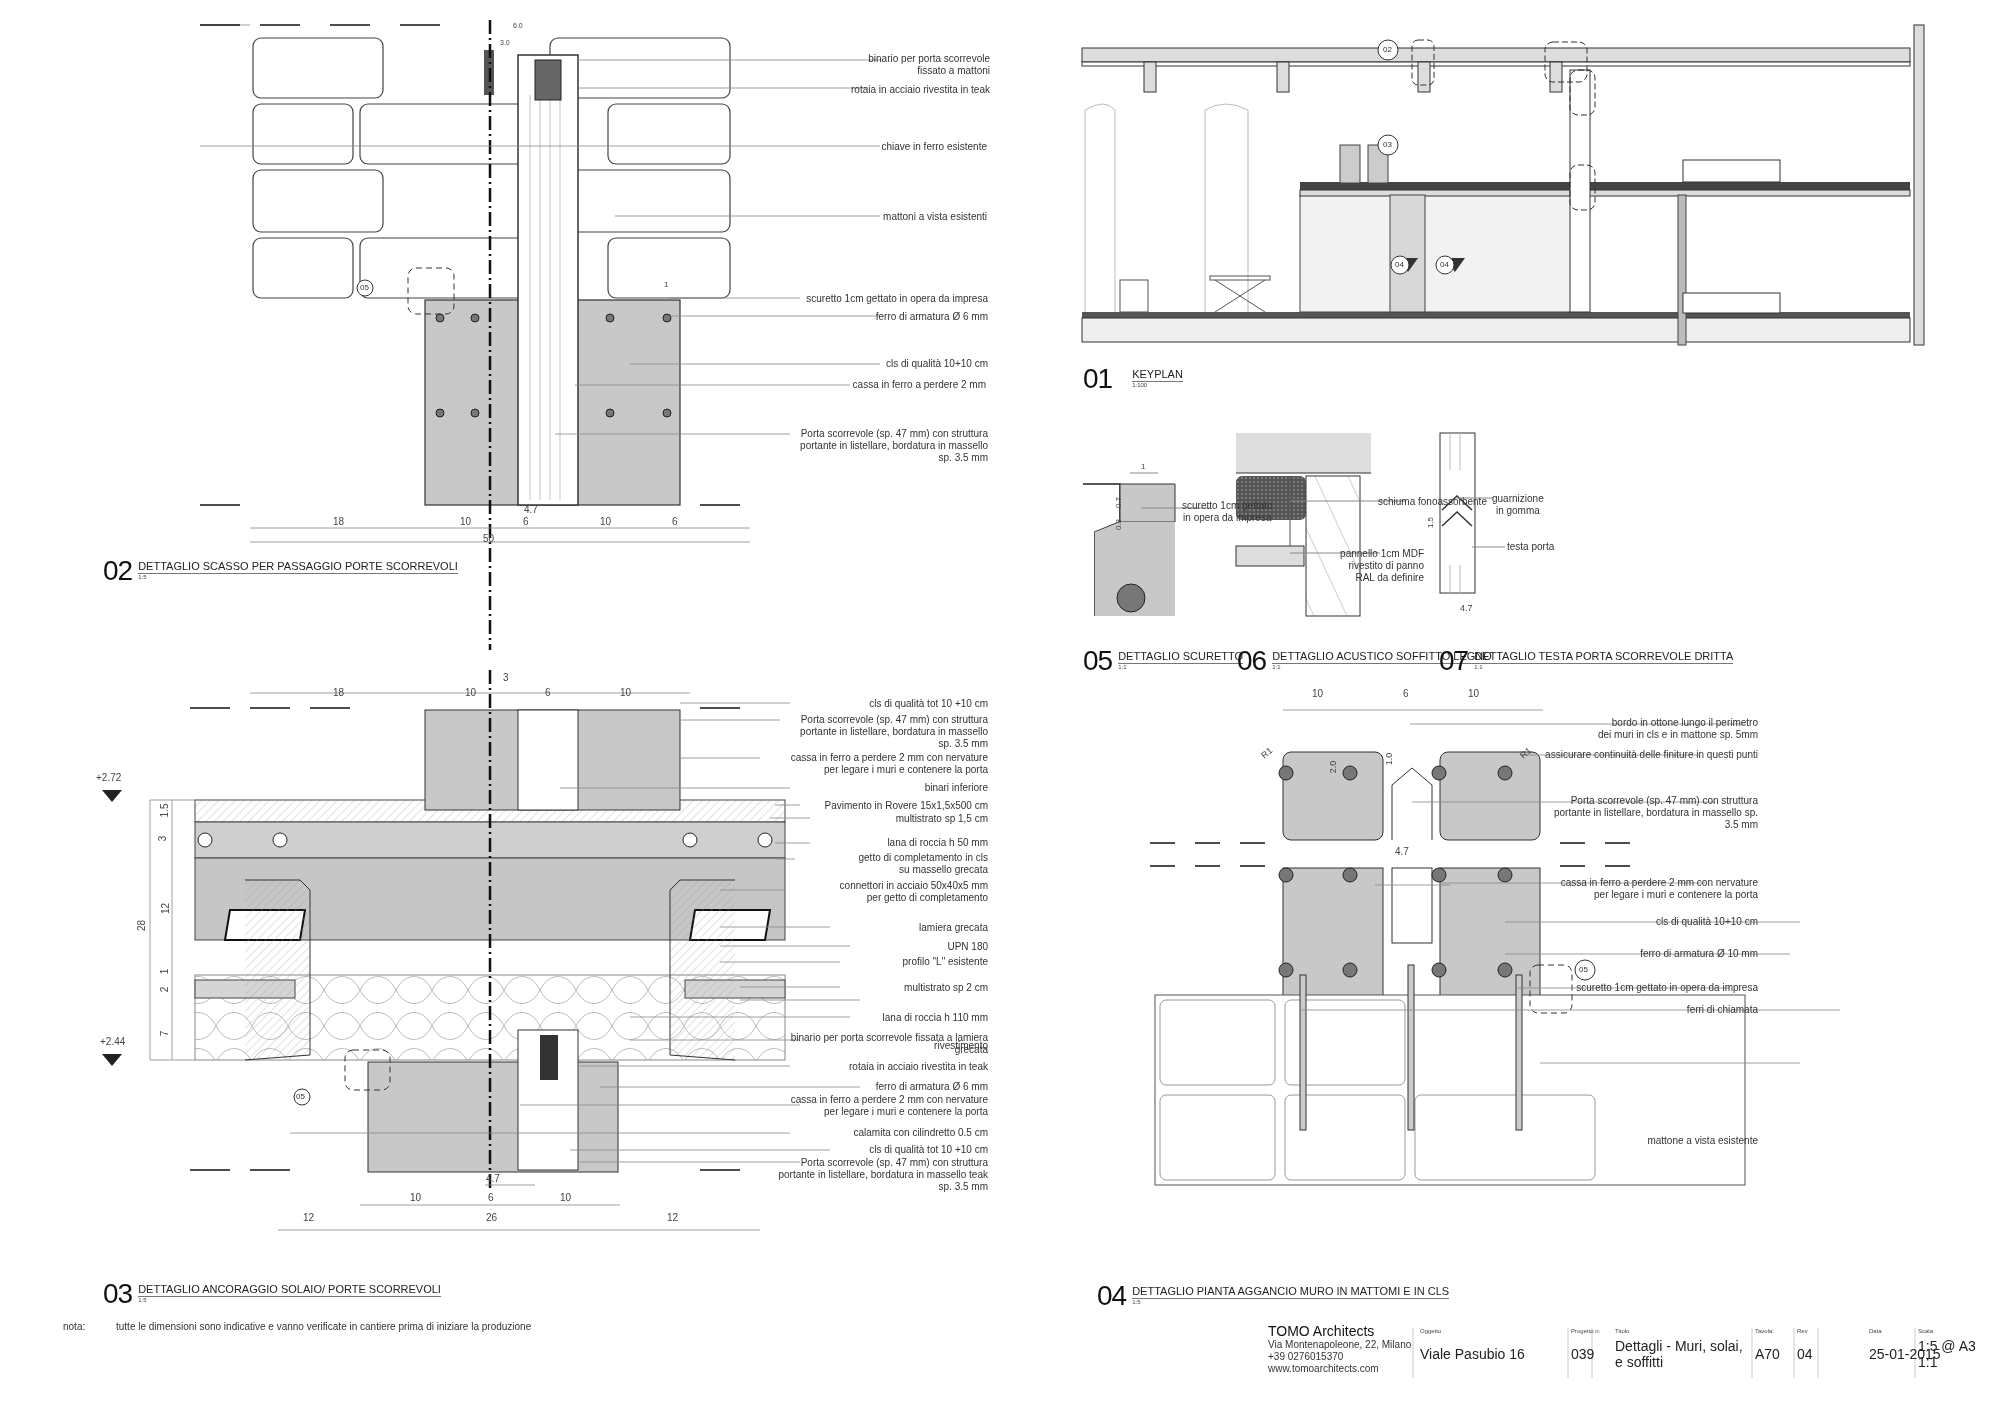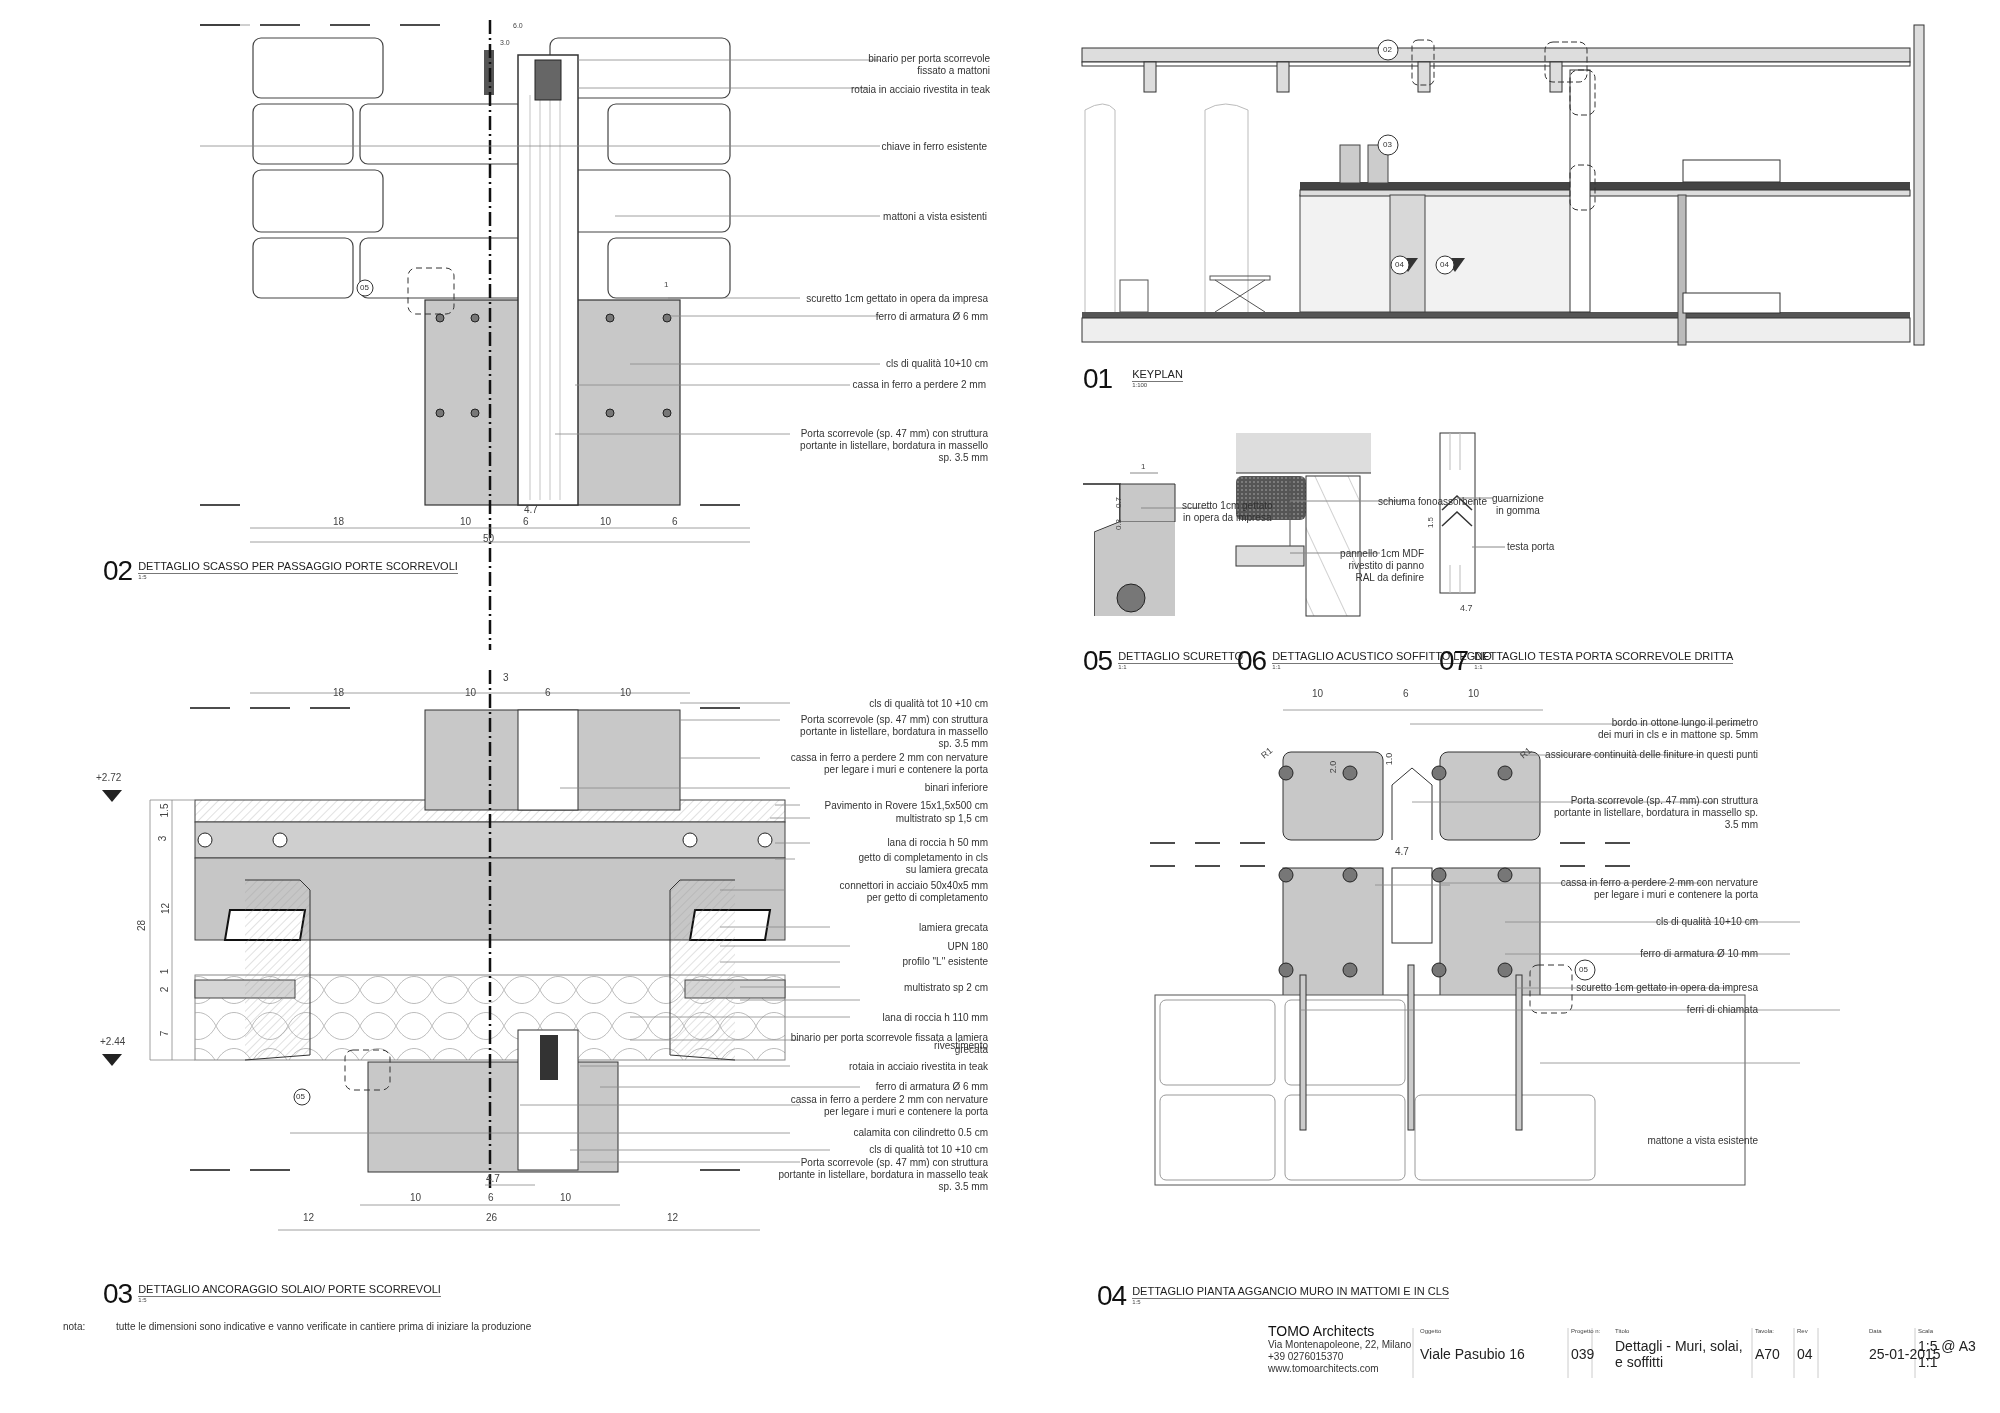--- a/index.html
+++ b/index.html
@@ -358,21 +358,21 @@
   <div class="lbl" style="right:1012px;top:714px;white-space:pre;">Porta scorrevole (sp. 47 mm) con struttura
 portante in listellare, bordatura in massello
 sp. 3.5 mm</div>
   <div class="lbl" style="right:1012px;top:752px;white-space:pre;">cassa in ferro a perdere 2 mm con nervature
 per legare i muri e contenere la porta</div>
   <div class="lbl" style="right:1012px;top:782px;">binari inferiore</div>
   <div class="lbl" style="right:1012px;top:800px;">Pavimento in Rovere  15x1,5x500 cm</div>
   <div class="lbl" style="right:1012px;top:813px;">multistrato sp 1,5 cm</div>
   <div class="lbl" style="right:1012px;top:837px;">lana di roccia h 50 mm</div>
   <div class="lbl" style="right:1012px;top:852px;white-space:pre;">getto di completamento in cls
-su lamiera grecata</div>
+su massello grecata</div>
   <div class="lbl" style="right:1012px;top:880px;white-space:pre;">connettori in acciaio 50x40x5 mm
 per getto di completamento</div>
   <div class="lbl" style="right:1012px;top:922px;">lamiera grecata</div>
   <div class="lbl" style="right:1012px;top:941px;">UPN 180</div>
   <div class="lbl" style="right:1012px;top:956px;">profilo "L" esistente</div>
   <div class="lbl" style="right:1012px;top:982px;">multistrato sp 2 cm</div>
   <div class="lbl" style="right:1012px;top:1040px;">rivestimento</div>
   <div class="lbl" style="right:1012px;top:1012px;">lana di roccia h 110 mm</div>
   <div class="lbl" style="right:1012px;top:1032px;white-space:pre;">binario per porta scorrevole fissata a lamiera
 grecata</div>

